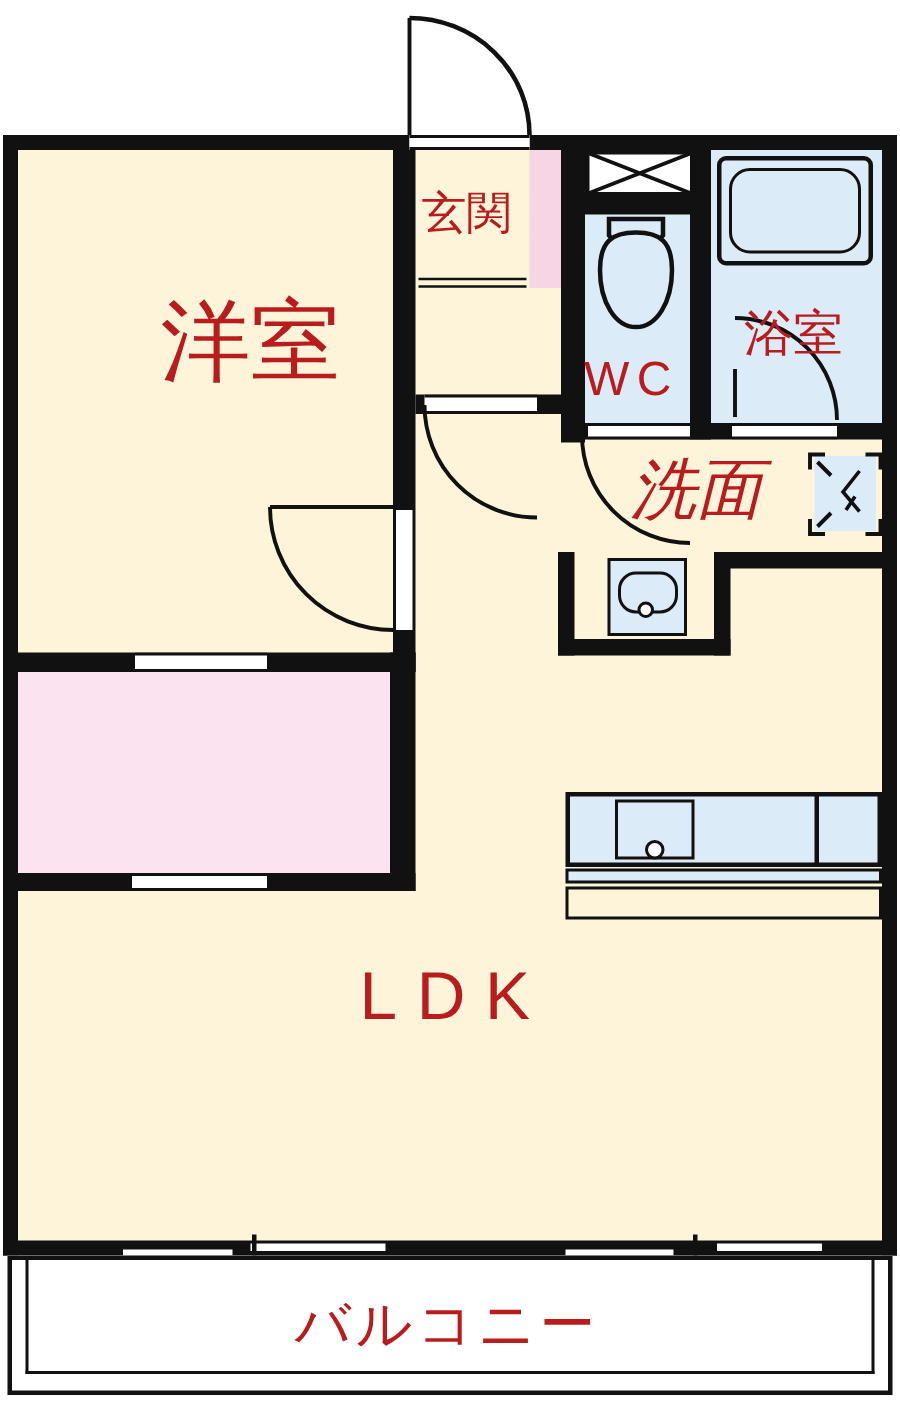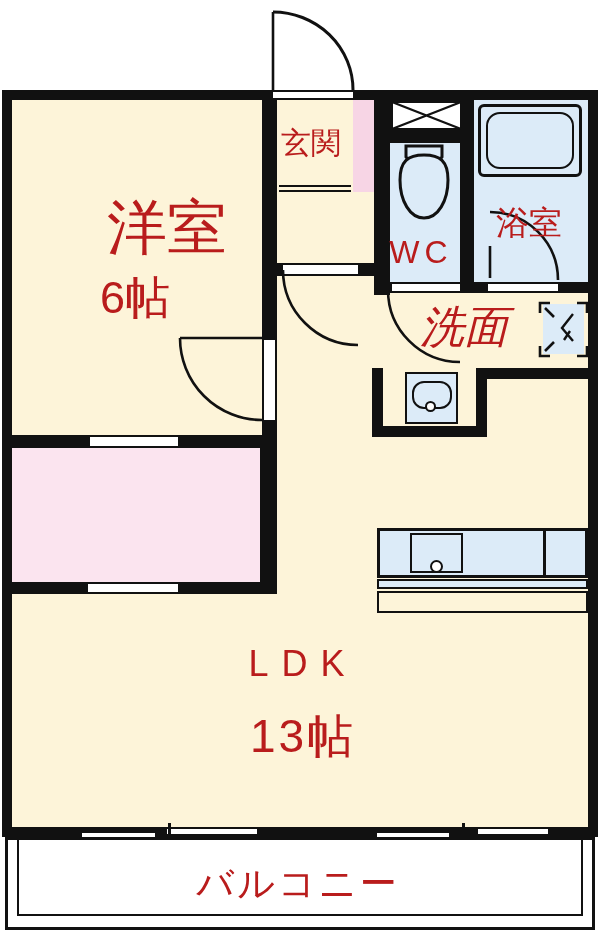--- a/index.html
+++ b/index.html
@@ -121,22 +121,20 @@
       <path d="M573,314 L562,328 L573,341 M570,331 L564,340" stroke-width="2.4"></path>
     </g>
 
     <g stroke="#111" stroke-width="3" fill="#DCEBF8">
       <path d="M406,146 h36 v11 l-7,8 h-22 l-7,-8 z"></path>
       <path d="M400,180 C400,161 408,155 424,155 C440,155 448,161 448,180 C448,201 438,218 424,218 C410,218 400,201 400,180 Z"></path>
     </g>
   </svg>
 
   <div class="label" style="left:135px;top:228px;font-size:60px;margin-left:32px;">洋室</div>
-  <div class="label" style="left:135px;top:297px;font-size:45px;">6帖</div>
   <div class="label" style="left:311px;top:143px;font-size:30px;">玄関</div>
   <div class="label" style="left:421px;top:252px;font-size:32px;letter-spacing:5px;">WC</div>
   <div class="label" style="left:529px;top:222px;font-size:33px;">浴室</div>
   <div class="label" style="left:464px;top:327px;font-size:44px;font-style:italic;">洗面</div>
-  <div class="label" style="left:303px;top:664px;font-size:36px;letter-spacing:13px;">LDK</div>
-  <div class="label" style="left:303px;top:736px;font-size:46px;letter-spacing:3px;">13帖</div>
+  <div class="label" style="left:303px;top:664px;font-size:45px;letter-spacing:13px;">LDK</div>
   <div class="label" style="left:298px;top:883px;font-size:37px;letter-spacing:3px;">バルコニー</div>
 
 </div>
 
 </body></html>

